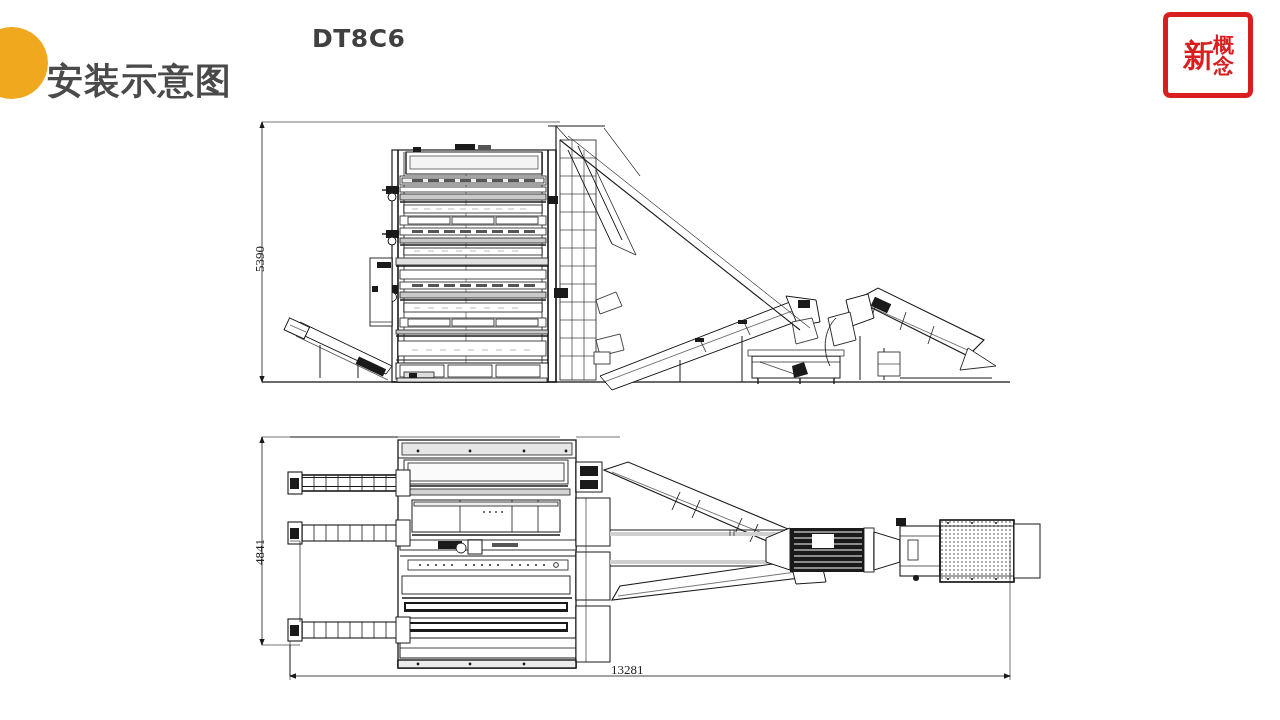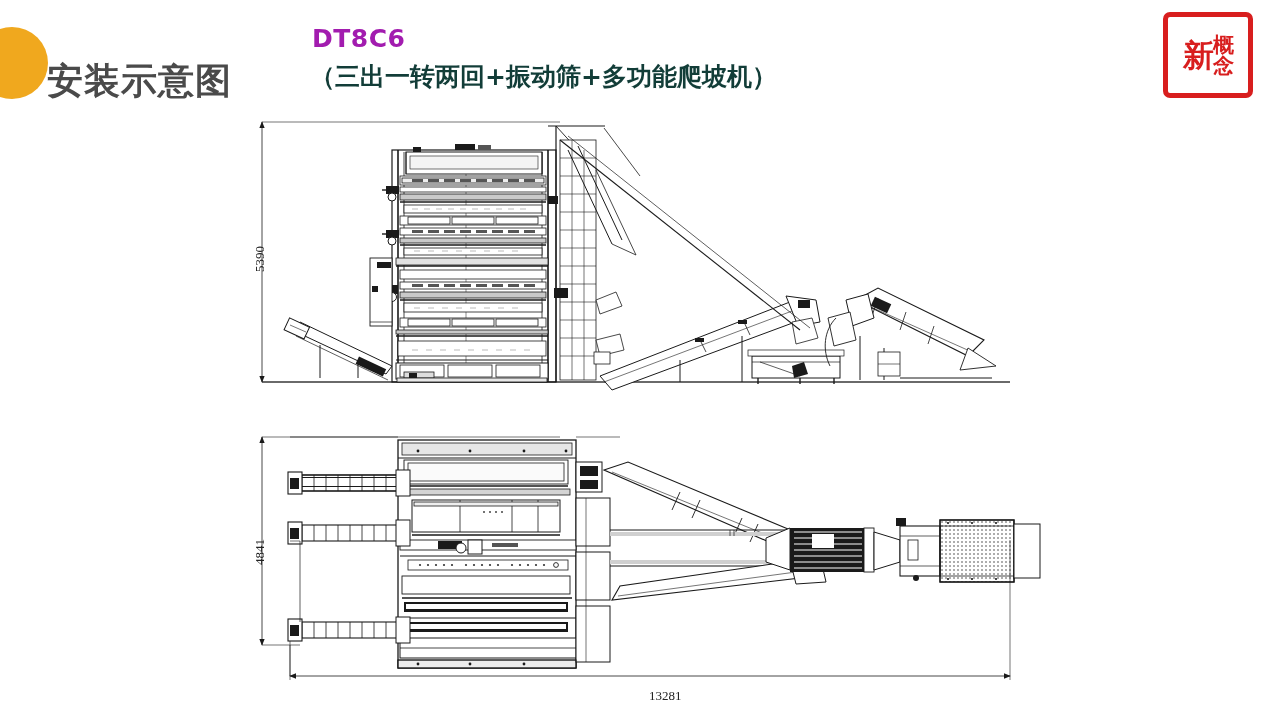--- a/index.html
+++ b/index.html
@@ -16,21 +16,21 @@
     border-radius:50%;background:#F0A81E;
   }
   .section-title{
     position:absolute;left:47px;top:57px;
     font-size:36px;font-weight:bold;color:#4A4A4A;
     letter-spacing:1px;white-space:nowrap;
     font-family:"DejaVu Sans","Liberation Sans",sans-serif;
   }
   .model-title{
     position:absolute;left:312px;top:24px;
-    font-size:25px;font-weight:bold;color:#a21caf;
+    font-size:25px;font-weight:bold;color:#404040;
     letter-spacing:.5px;white-space:nowrap;
     font-family:"DejaVu Sans","Liberation Sans",sans-serif;
   }
   .model-subtitle{
     position:absolute;left:310px;top:60px;
     font-size:25px;font-weight:bold;color:#123D38;
     letter-spacing:0px;white-space:nowrap;
     font-family:"DejaVu Sans","Liberation Sans",sans-serif;
   }
 
@@ -71,21 +71,20 @@
 <body>
 
 <div class="slide">
 
   <div class="badge-circle"></div>
 
   <div class="section-title">安装示意图</div>
 
   <div class="model-title">DT8C6</div>
 
-  <div class="model-subtitle">（三出一转两回+振动筛+多功能爬坡机）</div>
 
   <div class="seal">
     <div class="frame"></div>
     <div class="glyphs">
       <span class="g1">新</span>
       <span class="col2">
         <span>概</span>
         <span>念</span>
       </span>
     </div>
@@ -588,15 +587,15 @@
         <rect x="398" y="660" width="178" height="8" fill="none" stroke-width="1"></rect>
         <line x1="290" y1="645" x2="290" y2="676" stroke-width="0.6"></line>
       </g>
     </g>
   </svg>
 
   <div class="dim-v" style="left:252px;top:272px;">5390</div>
 
   <div class="dim-v" style="left:252px;top:565px;">4841</div>
 
-  <div class="dim-h" style="left:649px;top:662px;margin-top:26px;">13281</div>
+  <div class="dim-h" style="left:611px;top:662px;">13281</div>
 
 </div>
 
 </body></html>

